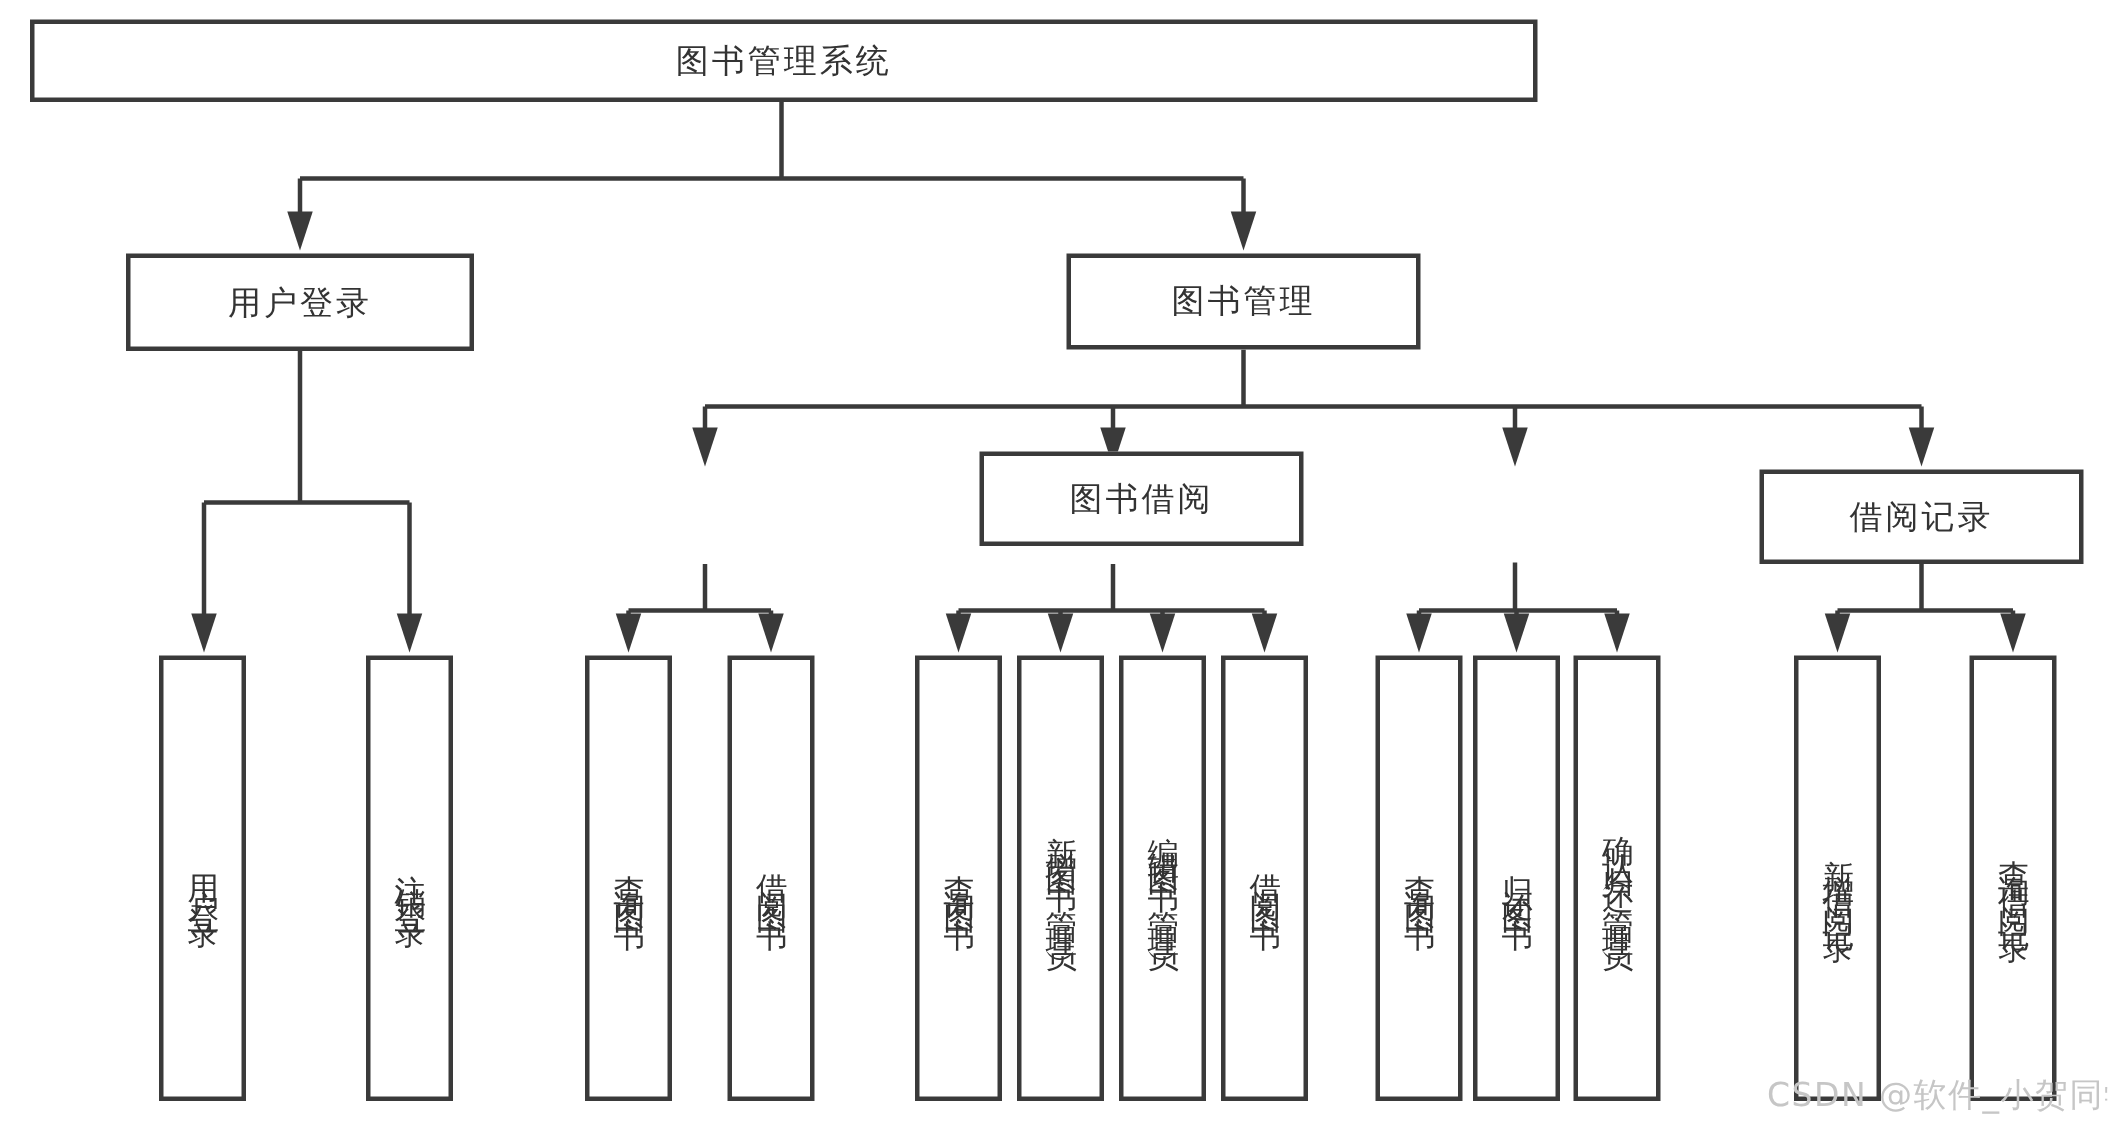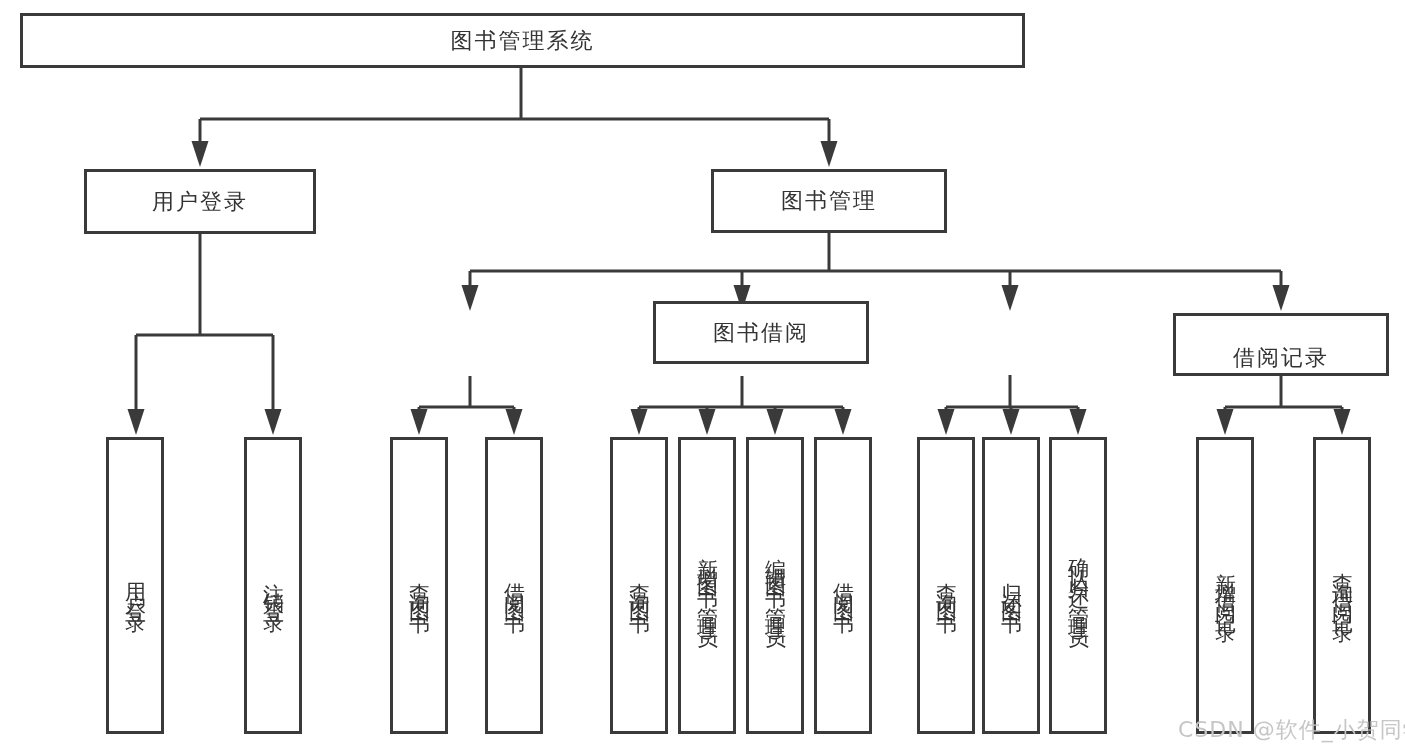--- a/index.html
+++ b/index.html
@@ -57,21 +57,21 @@
     letter-spacing: 1px;
     white-space: nowrap;
   }
   
   .n-root   { left: 20px;   top: 13px;  width: 1005px; height: 55px; }
   .n-login  { left: 84px;   top: 169px; width: 232px;  height: 65px; }
   .n-mgmt   { left: 711px;  top: 169px; width: 236px;  height: 64px; }
   .n-l3a    { left: 362px;  top: 313px; width: 216px;  height: 63px; }
   .n-l3b    { left: 634px;  top: 301px; width: 216px;  height: 63px; margin-left: 19px; }
   .n-l3c    { left: 903px;  top: 313px; width: 215px;  height: 62px; }
-  .n-l3d    { left: 1173px; top: 313px; width: 216px;  height: 63px; align-items: flex-end; }
+  .n-l3d    { left: 1173px; top: 313px; width: 216px;  height: 63px; }
   .leaf     { top: 437px; width: 58px; height: 297px; }
   .f1  { left: 106px;  }
   .f2  { left: 244px;  }
   .f3  { left: 390px;  }
   .f4  { left: 485px;  }
   .f5  { left: 610px;  }
   .f6  { left: 678px;  }
   .f7  { left: 746px;  }
   .f8  { left: 814px;  }
   .f9  { left: 917px;  }

